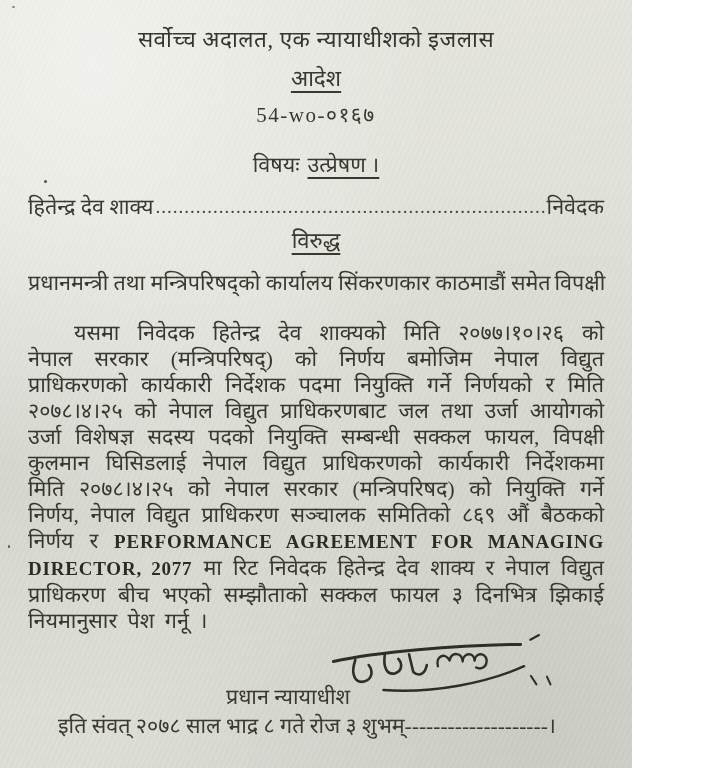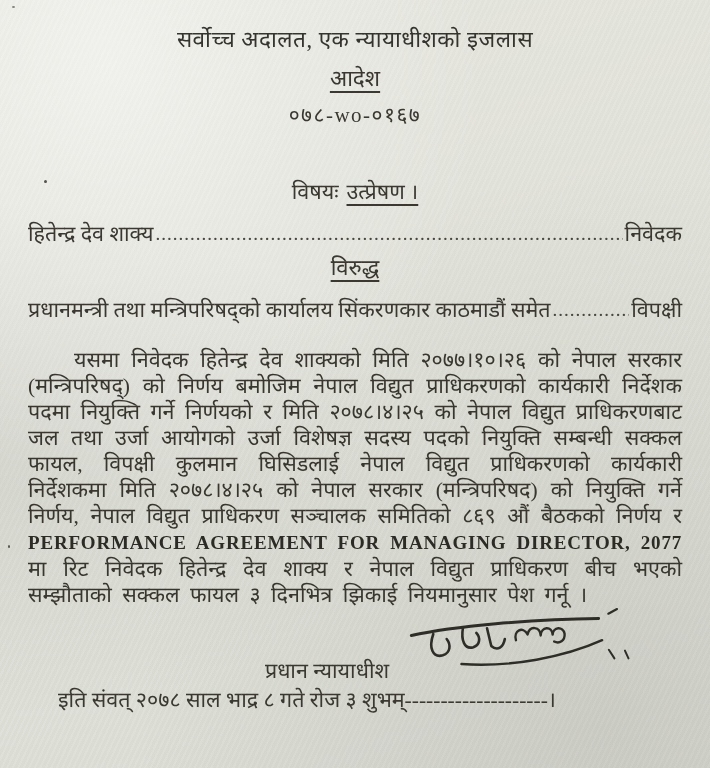--- a/index.html
+++ b/index.html
@@ -3,21 +3,21 @@
 <meta charset="utf-8">
 <style>
   html, body {
     margin: 0; padding: 0;
     width: 710px; height: 768px;
     overflow: hidden;
     font-family: "Liberation Serif", "DejaVu Serif", serif;
   }
   .paper {
     position: relative;
-    width: 710px; height: 768px;
+    width: 632px; height: 768px;
     box-sizing: border-box;
     padding: 24px 28px 0 28px;
     color: #3a3831;
     background:
       radial-gradient(ellipse at 15% 8%, rgba(255,255,255,0.45), transparent 45%),
       radial-gradient(ellipse at 85% 95%, rgba(60,60,50,0.10), transparent 55%),
       radial-gradient(ellipse at 0% 60%, rgba(60,60,50,0.07), transparent 40%),
       repeating-linear-gradient(115deg, rgba(255,255,255,0.05) 0 2px, rgba(0,0,0,0.012) 2px 5px),
       linear-gradient(160deg, #e7e7e0 0%, #e1e2da 45%, #dadbd2 100%);
   }
@@ -40,21 +40,21 @@
     text-underline-offset: 5px;
     text-decoration-thickness: 1.5px;
   }
   .case-number {
     margin-top: 7px;
     font-size: 21px;
     line-height: 28px;
     letter-spacing: 1.5px;
   }
   .subject {
-    margin-top: 48px;
+    margin-top: 21px;
     font-size: 21.5px;
     line-height: 30px;
   }
   .subject .label { margin-right: 8px; }
   .leader-row {
     display: flex;
     align-items: flex-start;
     margin-top: 12px;
     font-size: 21.5px;
     line-height: 30px;
@@ -130,21 +130,21 @@
   <div class="speck s2"></div>
   <div class="speck s3"></div>
 
   <div class="center title">सर्वोच्च अदालत, एक न्यायाधीशको इजलास</div>
 
 
   <div class="center heading-u">
     <span class="u">आदेश</span>
   </div>
 
-  <div class="center case-number">०७८-wo-०१६७</div>
+  <div class="center case-number">54-wo-०१६७</div>
 
   <div class="center subject">
     <span class="label">विषयः</span><span class="u">उत्प्रेषण ।</span>
   </div>
 
   <div class="leader-row">
     <span class="name">हितेन्द्र देव शाक्य</span>
     <span class="leader"><span>........................................................................................................................</span></span>
     <span class="role">निवेदक</span>
   </div>

